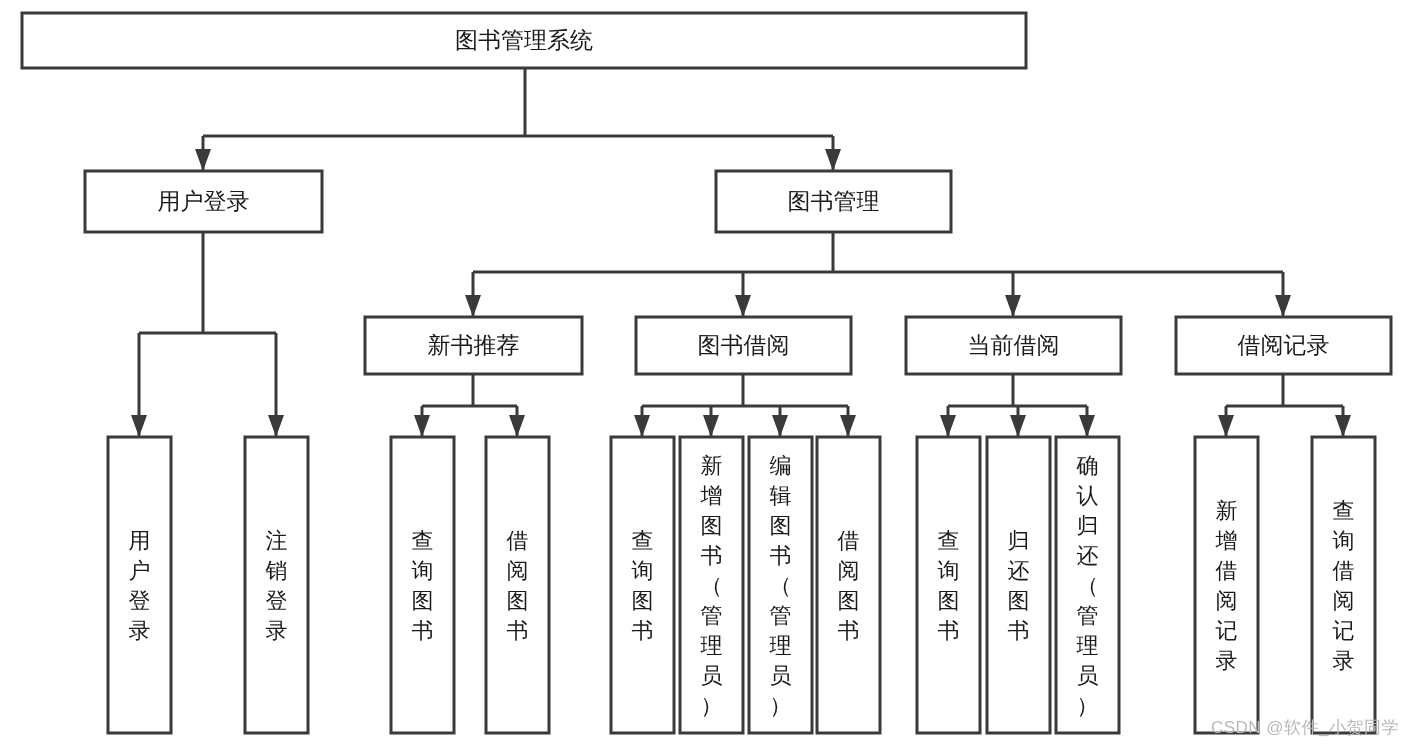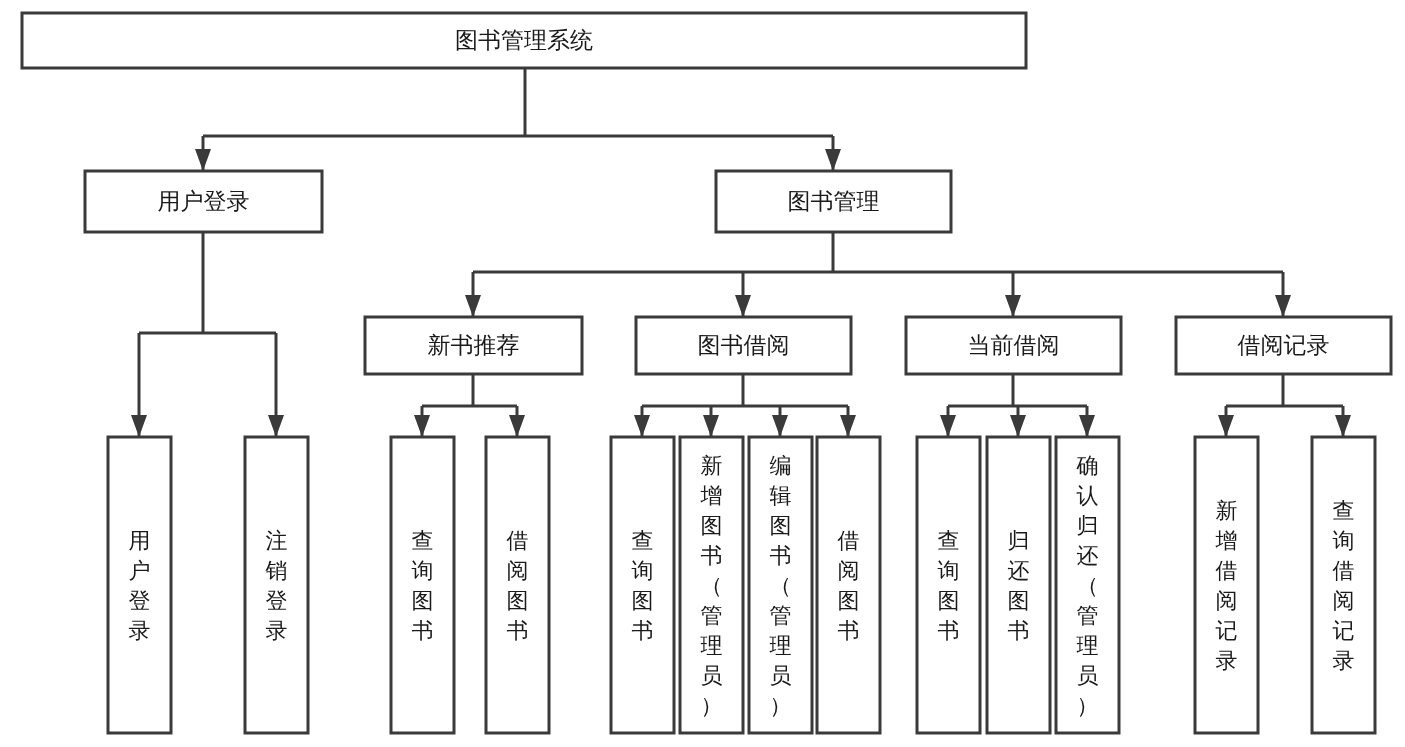--- a/index.html
+++ b/index.html
@@ -216,13 +216,14 @@
         <g>
           <rect x="1191" y="437" width="63" height="296" class="node-box"></rect>
           <text x="1222.5" class="node-label-v"><tspan x="1222.5" y="518.4">新</tspan><tspan x="1222.5" y="548.4">增</tspan><tspan x="1222.5" y="578.4">借</tspan><tspan x="1222.5" y="608.4">阅</tspan><tspan x="1222.5" y="638.4">记</tspan><tspan x="1222.5" y="668.4">录</tspan></text>
         </g>
         <g>
           <rect x="1308" y="437" width="63" height="296" class="node-box"></rect>
           <text x="1339.5" class="node-label-v"><tspan x="1339.5" y="518.4">查</tspan><tspan x="1339.5" y="548.4">询</tspan><tspan x="1339.5" y="578.4">借</tspan><tspan x="1339.5" y="608.4">阅</tspan><tspan x="1339.5" y="638.4">记</tspan><tspan x="1339.5" y="668.4">录</tspan></text>
         </g>
       </g>
     </svg>
+  <div class="watermark">CSDN @软件_小贺同学</div>
 </div>
 
 </body></html>

